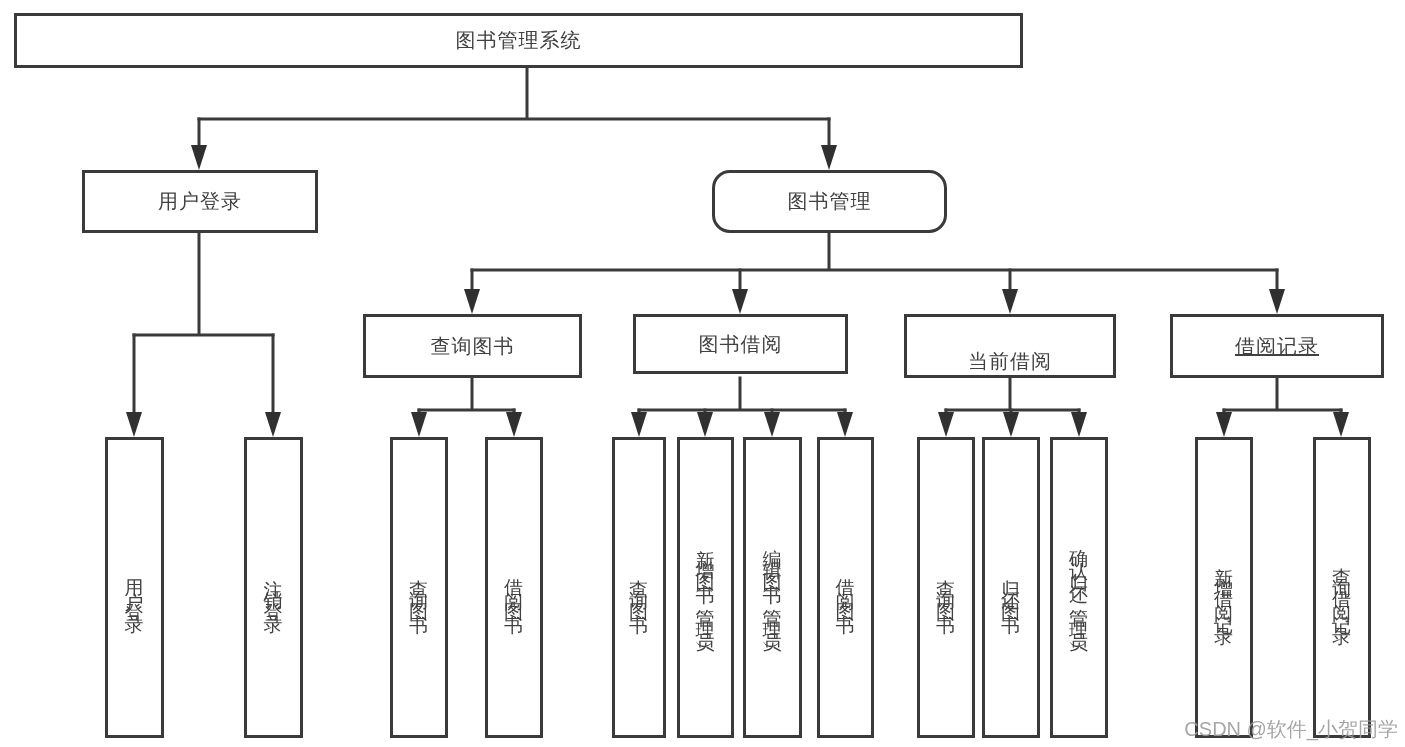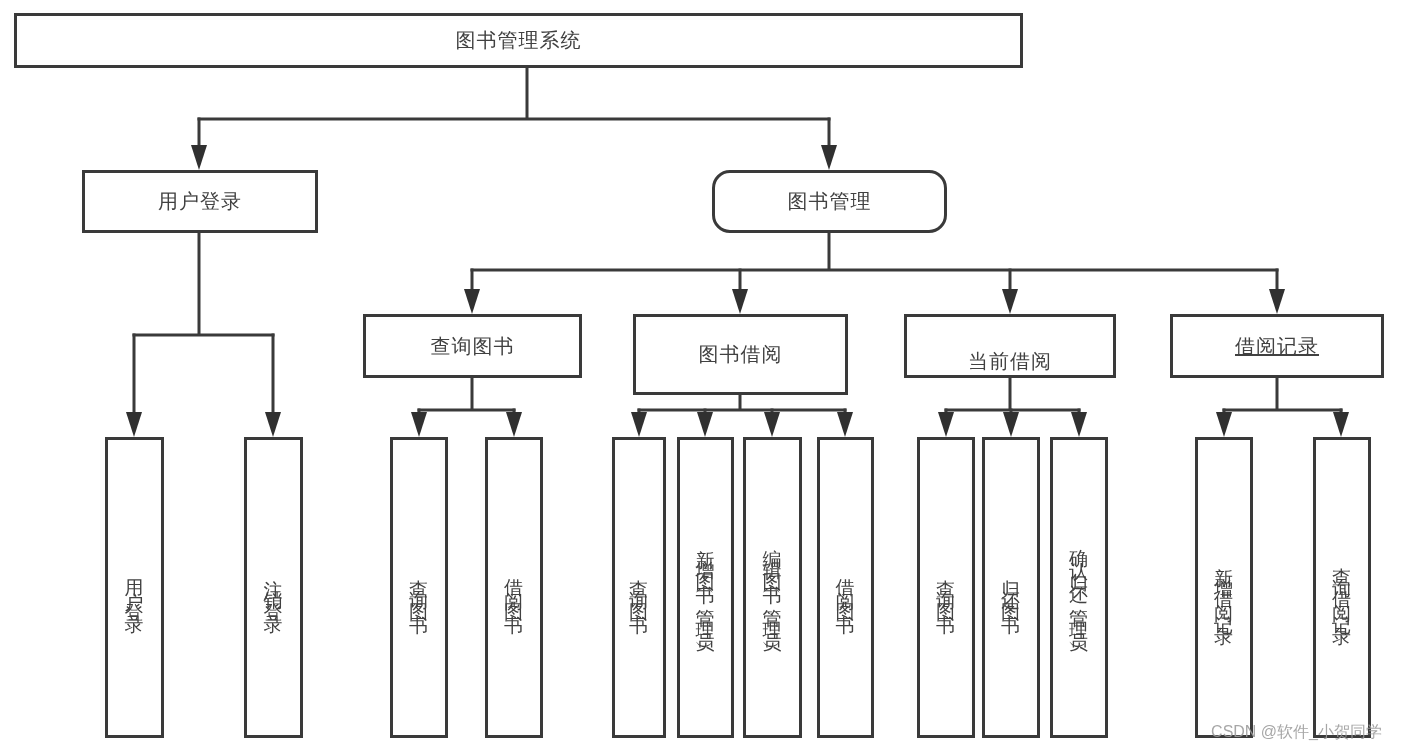--- a/index.html
+++ b/index.html
@@ -39,42 +39,42 @@
     letter-spacing:12px;
     white-space:nowrap;
   }
   
   .n-root{left:14px;top:13px;width:1009px;height:55px;}
   
   .n-user-login{left:82px;top:170px;width:236px;height:63px;}
   .n-book-mgmt{left:712px;top:170px;width:235px;height:63px;border-radius:18px;}
   
   .n-new-book-rec{left:363px;top:314px;width:219px;height:64px;}
-  .n-book-borrow{left:633px;top:314px;width:215px;height:81px;}
+  .n-book-borrow{left:633px;top:314px;width:215px;height:60px;}
   .n-current-borrow{left:904px;top:314px;width:212px;height:64px;align-items:flex-end;}
   .n-borrow-records{left:1170px;top:314px;width:214px;height:64px;text-decoration:underline;}
   
   .leaf{top:437px;height:301px;}
   .n-ul-login{left:105px;width:59px;}
   .n-ul-logout{left:244px;width:59px;}
   .n-nbr-query{left:390px;width:58px;}
   .n-nbr-borrow{left:485px;width:58px;}
   .n-bb-query{left:612px;width:54px;}
   .n-bb-add{left:677px;width:57px;}
   .n-bb-edit{left:743px;width:59px;}
   .n-bb-borrow{left:817px;width:57px;}
   .n-cb-query{left:917px;width:58px;}
   .n-cb-return{left:982px;width:58px;}
   .n-cb-confirm{left:1050px;width:58px;}
   .n-br-add{left:1195px;width:58px;}
   .n-br-query{left:1313px;width:58px;}
   .watermark{
     position:absolute;
-    right:23px;bottom:4px;
-    font-size:16px;
+    right:7px;bottom:4px;
+    font-size:20px;
     color:var(--wm);
     opacity:0.9;
     white-space:nowrap;
     z-index:5;
   }
 </style>
 </head>
 <body>
 
 <div class="canvas">

